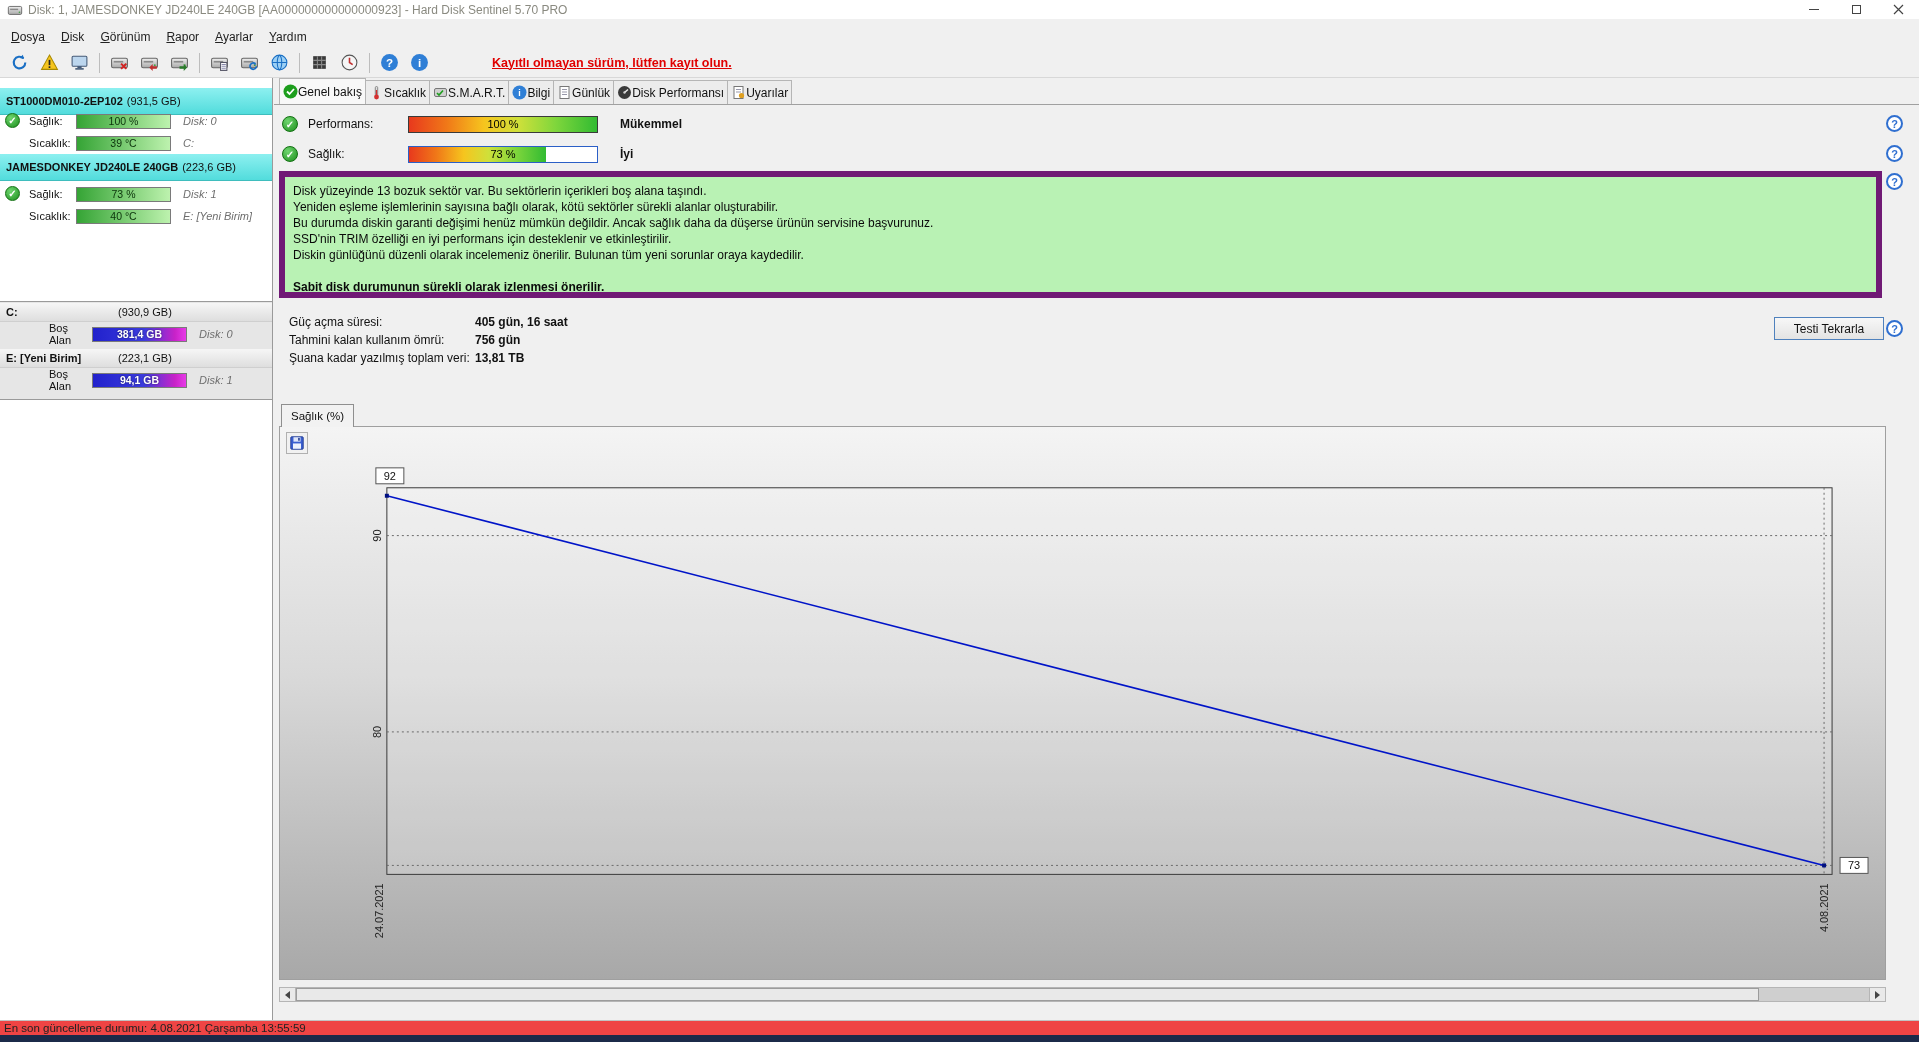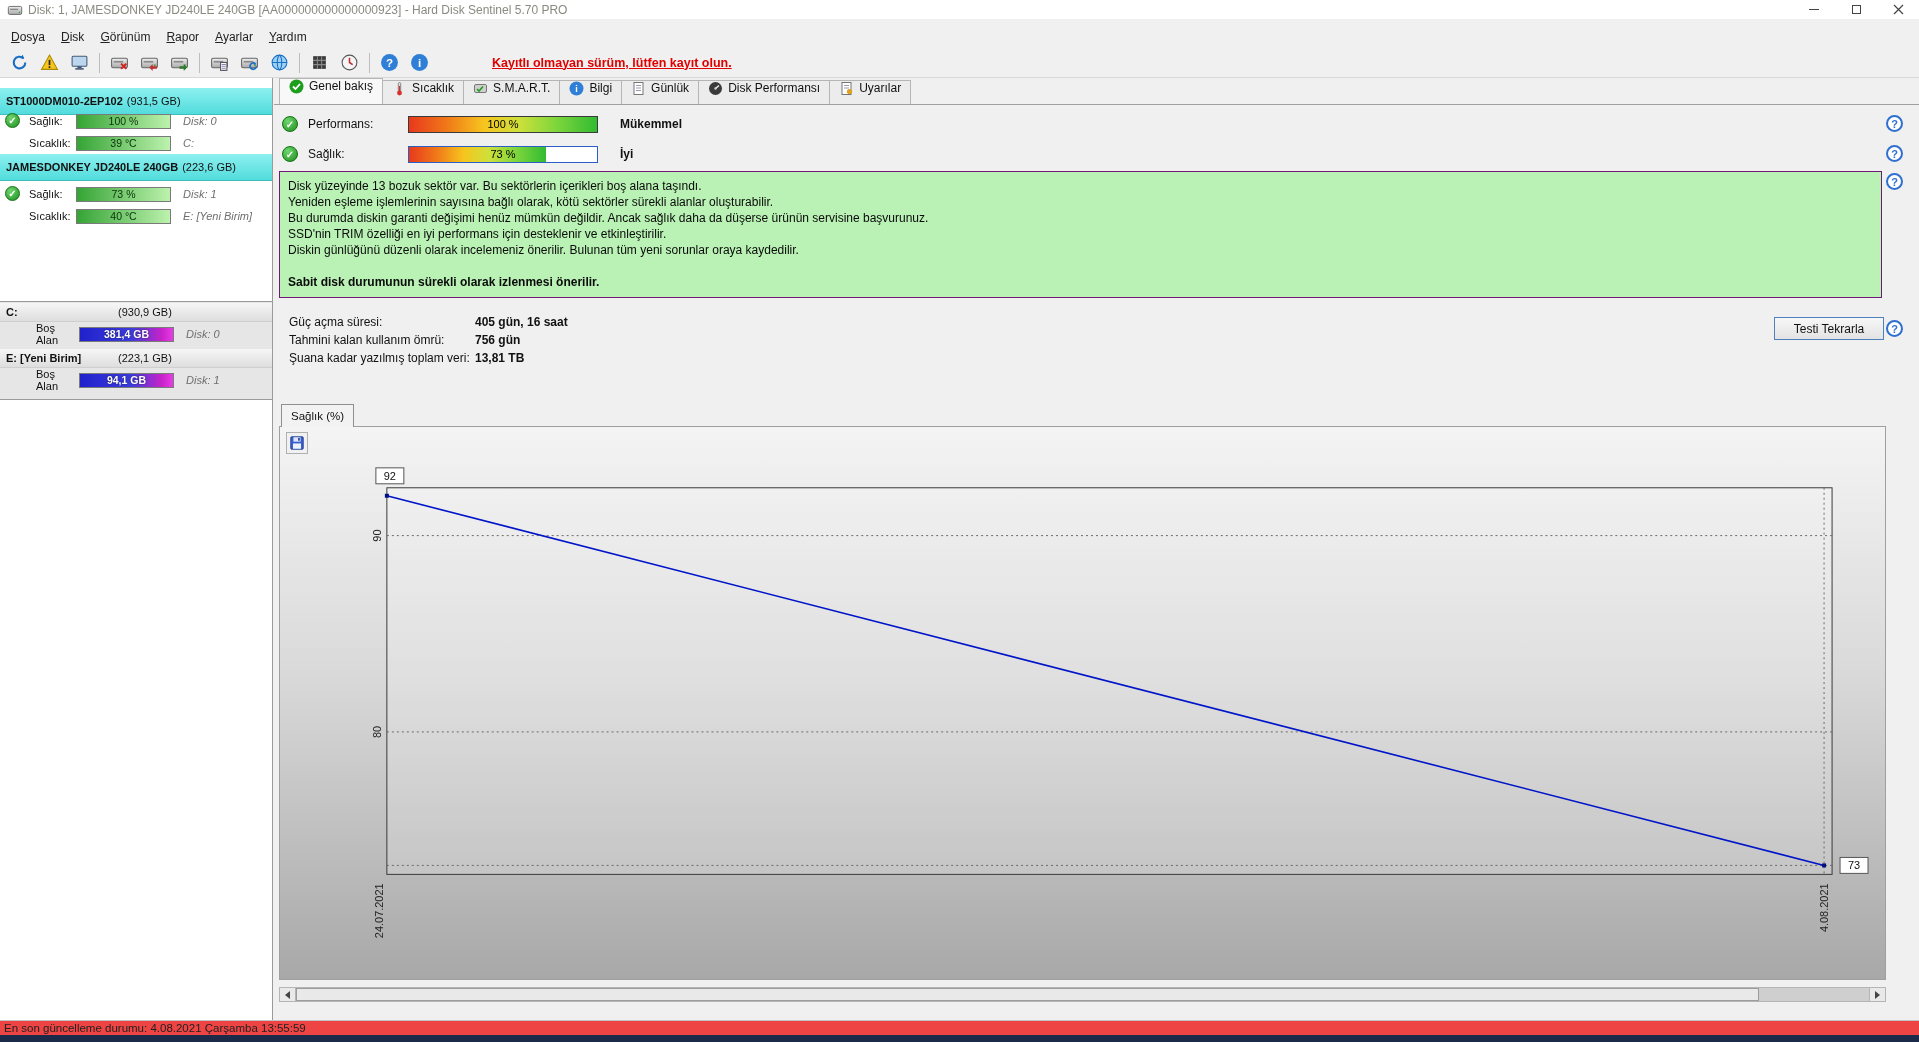--- a/index.html
+++ b/index.html
@@ -36,41 +36,41 @@
   .ok-badge { position:absolute; left:5px; top:3px; width:15px; height:15px; border-radius:50%; background:radial-gradient(circle at 35% 30%, #6fd66f, #1d8f1d); color:#fff; font-size:10px; font-weight:bold; display:flex; align-items:center; justify-content:center; border:1px solid #117011; }
   .s-lbl { margin-left:29px; width:47px; font-size:11px; color:#111; }
   .mini-bar { position:relative; width:95px; height:15px; border:1px solid #7a7a7a; display:flex; align-items:center; justify-content:center; font-size:10.5px; }
   .mini-bar.green { background:linear-gradient(to right,#35a435,#bdf2ae); color:#0c330c; }
   .mini-bar.freebar { background:linear-gradient(to right,#2121cc 0%,#3c3cdd 55%,#c822c8 88%,#e83be8 100%); color:#fff; font-weight:bold; text-shadow:0 0 2px rgba(0,0,0,.6);align-items:center; }
   .disk-num { margin-left:12px; font-size:11px; font-style:italic; color:#6e6e6e; max-width:82px; overflow:hidden; white-space:nowrap; }
   .part-panel { position:absolute; top:223px; left:0; right:0; height:99px; background:#e6e6e6; border-top:1px solid #9a9a9a; border-bottom:1px solid #9a9a9a; }
   .part-head { position:absolute; left:0; right:0; height:19px; display:flex; align-items:center; padding-left:6px; background:linear-gradient(#f6f6f6,#dedede); border-bottom:1px solid #cfcfcf; }
   .part-head .p-drive { font-weight:bold; font-size:11px; width:112px; white-space:nowrap; overflow:hidden; }
   .part-head .p-size { font-size:11px; }
-  .part-row { position:absolute; left:3px; right:0; height:22px; display:flex; align-items:center; }
+  .part-row { position:absolute; left:16px; right:0; height:22px; display:flex; align-items:center; }
   .part-row .s-lbl { margin-left:33px; width:43px; }
 
   
   #main { position:absolute; top:78px; left:274px; width:1645px; height:942px; background:#f0f0f0; }
   .tabbar { position:absolute; top:0; left:0; right:0; height:27px; display:flex; align-items:flex-end; padding-left:5px; border-bottom:1px solid #a0a0a0; }
-  .tab { display:flex; gap:5px; height:24px; padding:0 9px; font-size:12px; background:#ececec; border:1px solid #b5b5b5; border-bottom:none; margin-right:-1px; }
+  .tab { display:flex; align-items:center; height:24px; padding:0 3px; font-size:12px; background:#ececec; border:1px solid #b5b5b5; border-bottom:none; margin-right:-1px; }
   .tab.active { background:#f8f8f8; height:26px; position:relative; z-index:2; }
   .ticon { width:15px; height:15px; display:inline-flex; }
   .ticon svg { width:15px; height:15px; }
 
   .ov-row { position:absolute; left:5px; right:40px; height:24px; display:flex; align-items:center; }
   .ov-row .ok-badge { position:static; margin-left:3px; width:16px; height:16px; }
   .ov-label { margin-left:10px; width:100px; font-size:12px; }
   .meter { position:relative; width:190px; height:17px; background:#ffffff; border:1px solid #3a3a3a; }
   .meter.focus { border:1px solid #2b5fc7; }
   .meter-fill { position:absolute; left:0; top:0; bottom:0; background:linear-gradient(to right,#e8391d 0%,#f07818 20%,#f6c51e 40%,#cfe03a 58%,#7fd63c 78%,#32bb32 100%); }
   .meter-text { position:relative; z-index:2; display:block; text-align:center; font-size:11px; line-height:15px; color:#000; }
   .ov-rating { margin-left:22px; font-weight:bold; font-size:12px; }
 
-  .greenbox { position:absolute; top:93px; left:5px; width:1603px; height:127px; background:#b9f2b4; border:1px solid #701a75; padding:6px 8px; font-size:12px; line-height:16px; color:#0a0a0a; }
+  .greenbox { position:absolute; top:93px; left:5px; width:1603px; height:127px; background:#b9f2b4; border:6px solid #701a75; padding:6px 8px; font-size:12px; line-height:16px; color:#0a0a0a; }
   .greenbox .emph { font-weight:bold; margin-top:16px; }
 
   .stats { position:absolute; top:235px; left:5px; }
   .stat-row { height:18px; display:flex; align-items:center; }
   .stat-label { width:196px; padding-left:10px; font-size:12px; }
   .stat-value { font-weight:bold; font-size:12px; }
 
   .retest-btn { position:absolute; top:239px; left:1500px; width:110px; height:23px; background:linear-gradient(#f7f7f7,#e3e3e3); border:1px solid #4f81bd; font-size:12px; display:flex; align-items:center; justify-content:center; color:#111; }
 
   .help-circle { position:absolute; right:16px; width:17px; height:17px; border-radius:50%; background:#ffffff; border:2px solid #2f6fd0; color:#2f6fd0; font-weight:bold; font-size:11px; display:flex; align-items:center; justify-content:center; }

